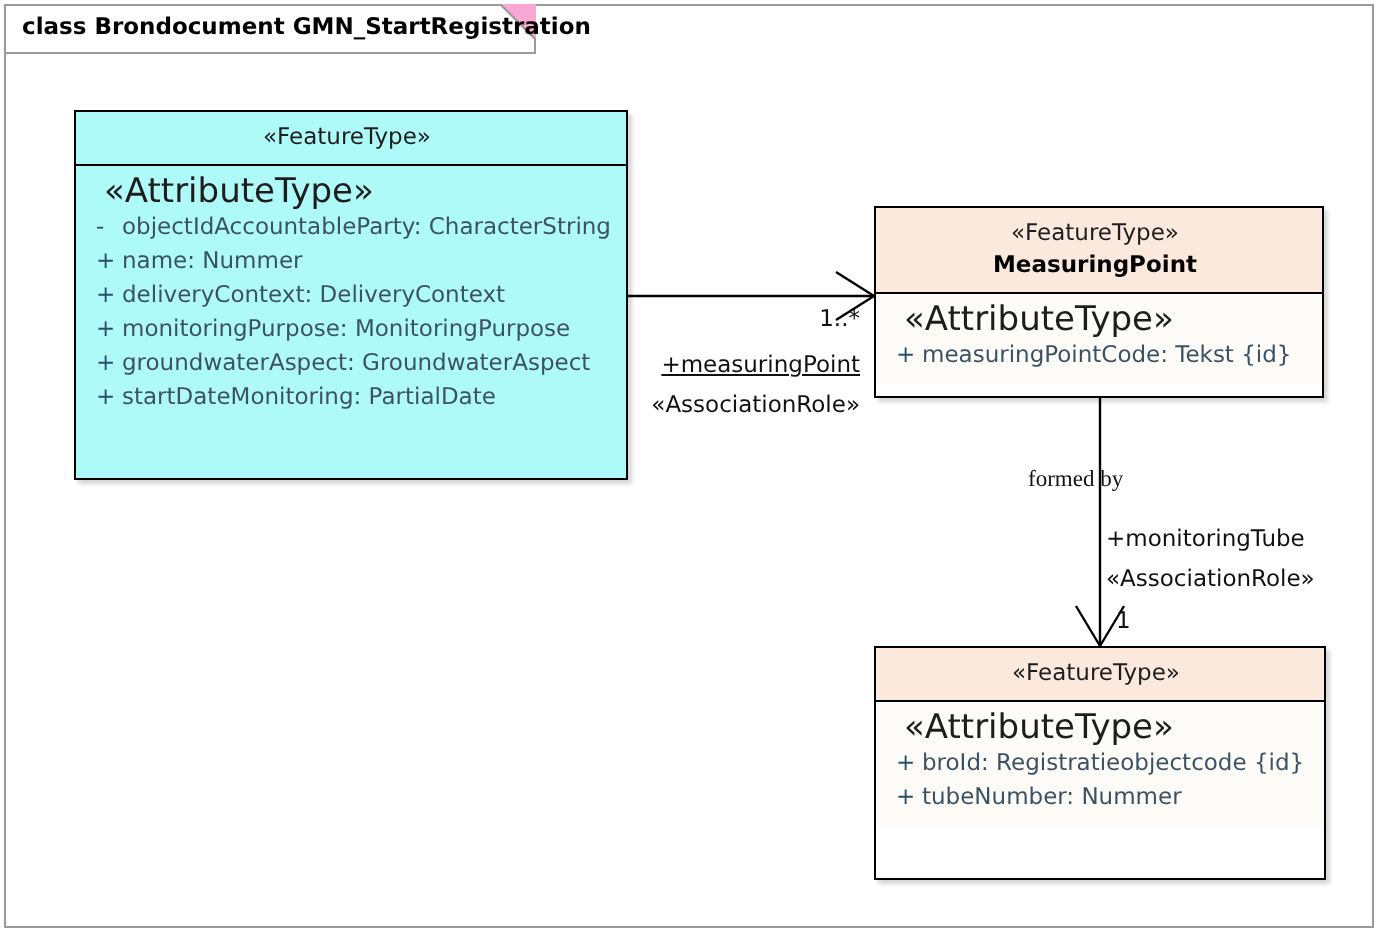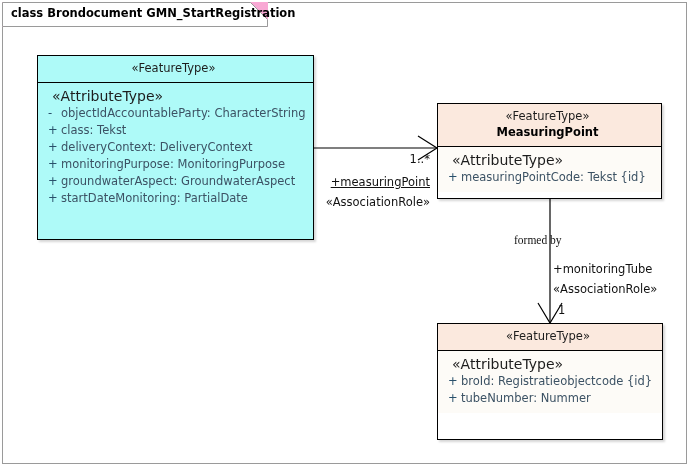--- a/index.html
+++ b/index.html
@@ -86,21 +86,21 @@
     font-weight: bold;
     color: #000000;
     line-height: 16px;
     white-space: nowrap;
   }
   .uml-attrs {
     box-sizing: border-box;
     padding: 5px 4px 6px 4px;
   }
   .attr-stereotype {
-    font-size: 14px;
+    font-size: 17px;
     color: #1d1d1d;
     line-height: 17px;
     padding-left: 10px;
     white-space: nowrap;
   }
   .attr-row {
     display: flex;
     line-height: 17px;
     font-size: 11.5px;
     white-space: nowrap;
@@ -192,21 +192,21 @@
     </div>
     <div class="uml-attrs">
       <div class="attr-stereotype">«AttributeType»</div>
 
       <div class="attr-row">
         <span class="attr-vis">-</span>
         <span class="attr-text">objectIdAccountableParty: CharacterString</span>
       </div>
       <div class="attr-row">
         <span class="attr-vis">+</span>
-        <span class="attr-text">class: Tekst</span>
+        <span class="attr-text">name: Nummer</span>
       </div>
       <div class="attr-row">
         <span class="attr-vis">+</span>
         <span class="attr-text">deliveryContext: DeliveryContext</span>
       </div>
       <div class="attr-row">
         <span class="attr-vis">+</span>
         <span class="attr-text">monitoringPurpose: MonitoringPurpose</span>
       </div>
       <div class="attr-row">

